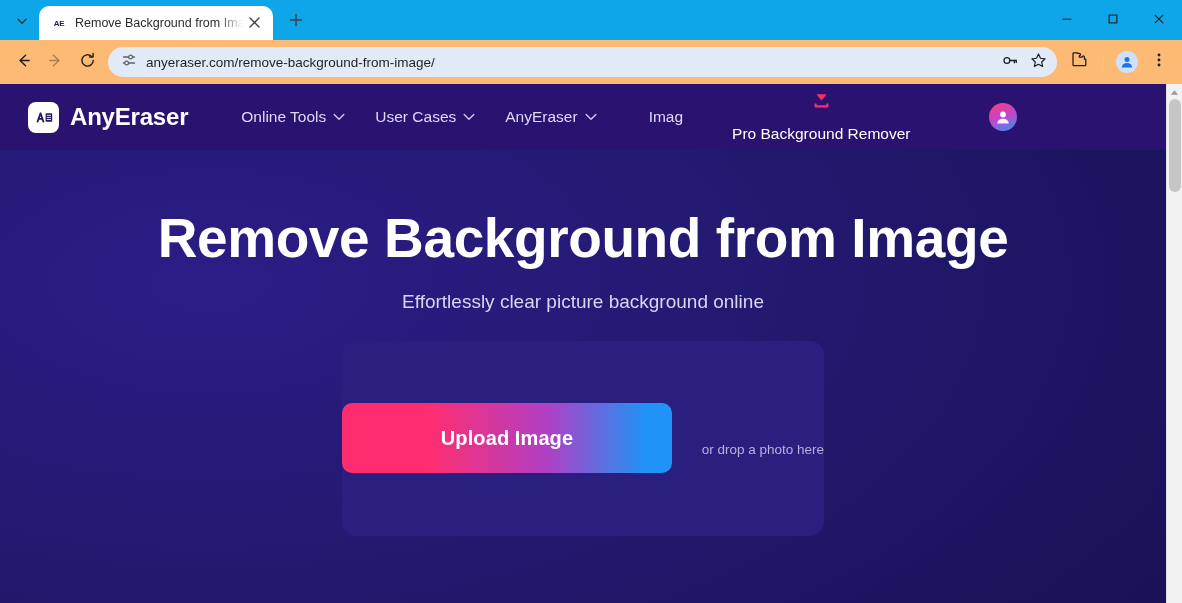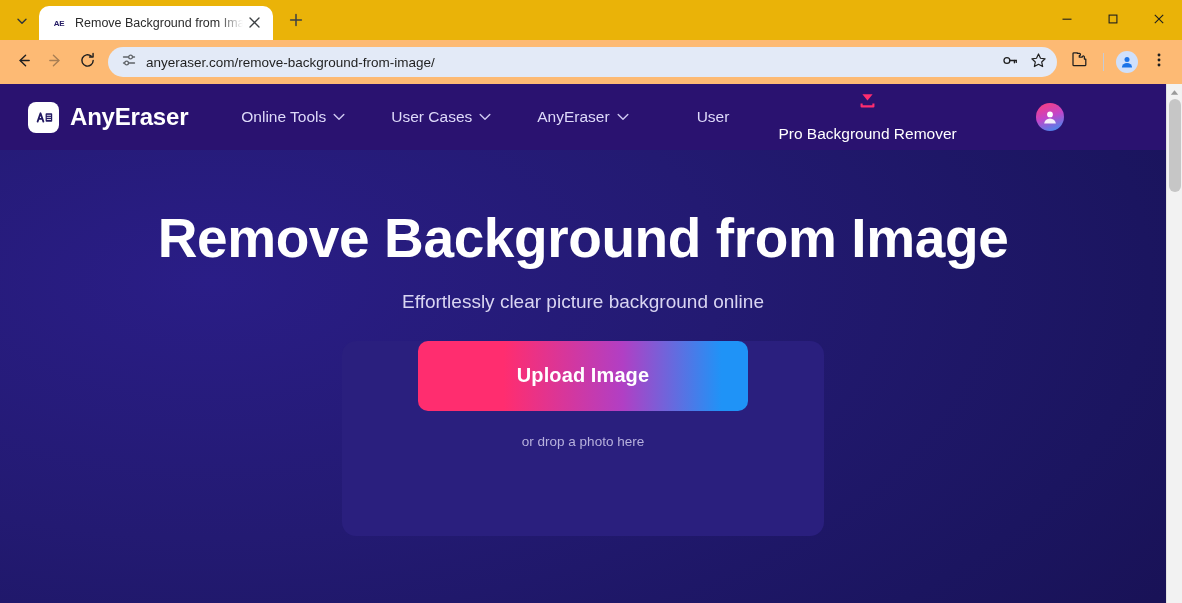--- a/index.html
+++ b/index.html
@@ -17,21 +17,21 @@
     width: 1182px;
     height: 603px;
     display: flex;
     flex-direction: column;
     background: #dce6fa;
   }
 
   
   .tabstrip {
     height: 40px;
-    background: #eab308;
+    background: #0ea5e9;
     display: flex;
     align-items: flex-end;
     padding-left: 4px;
     position: relative;
     flex: 0 0 40px;
   }
 
   .tablist-btn {
     width: 28px;
     height: 28px;
@@ -263,21 +263,21 @@
   .brand-name {
     color: #ffffff;
     font-size: 24px;
     font-weight: bold;
     letter-spacing: -0.2px;
   }
 
   .nav {
     display: flex;
     align-items: center;
-    gap: 16px;
+    gap: 0;
   }
 
   .nav-item {
     display: flex;
     align-items: center;
     gap: 7px;
     color: #dedafa;
     font-size: 15.5px;
     padding: 8px 15px;
     cursor: pointer;
@@ -335,23 +335,22 @@
     text-align: center;
   }
 
   .dropzone {
     margin-top: 28px;
     width: 482px;
     height: 195px;
     background: #2a1f7e;
     border-radius: 14px;
     display: flex;
-    flex-direction: column;
-    align-items: center;
-    justify-content: flex-start;
+    align-items: center;
+    justify-content: space-between;
     cursor: pointer;
   }
 
   .upload-btn {
     width: 330px;
     height: 70px;
     border: none;
     border-radius: 10px;
     background: linear-gradient(90deg, #ff2d6f 0%, #ff2d6f 26%, #b13fc4 62%, #1f93f7 92%, #1f93f7 100%);
     color: #ffffff;
@@ -596,21 +595,21 @@
           <div class="nav-item">
             <span>AnyEraser</span>
             <span class="nav-chevron">
               <svg width="12" height="8" viewBox="0 0 12 8">
                 <path d="M1.2 1.6 L6 6.2 L10.8 1.6" fill="none" stroke="#cfc9f2" stroke-width="1.45" stroke-linecap="round" stroke-linejoin="round"></path>
               </svg>
             </span>
           </div>
 
           <div class="nav-item" style="margin-left:22px;">
-            <span>User</span>
+            <span>Imag</span>
           </div>
 
         </div>
 
         <div class="nav-pro">
           <span>
             <svg width="19" height="19" viewBox="0 0 19 19">
               <path d="M4.4 3.2 L14.6 3.2 L9.5 9.4 Z" fill="#ff2d6f"></path>
               <path d="M3.6 12.4 L3.6 15.4 L15.4 15.4 L15.4 12.4" fill="none" stroke="#ff2d6f" stroke-width="2.1" stroke-linejoin="round"></path>
             </svg>

